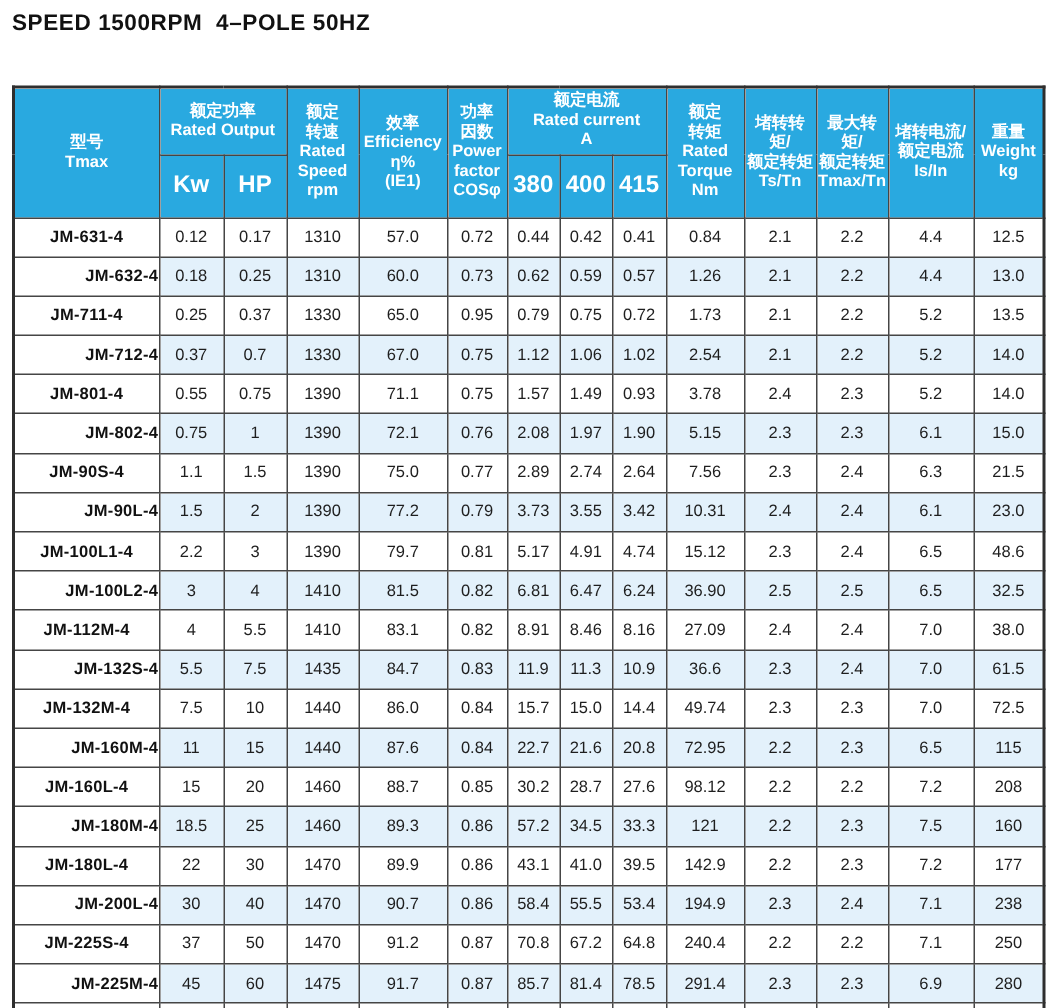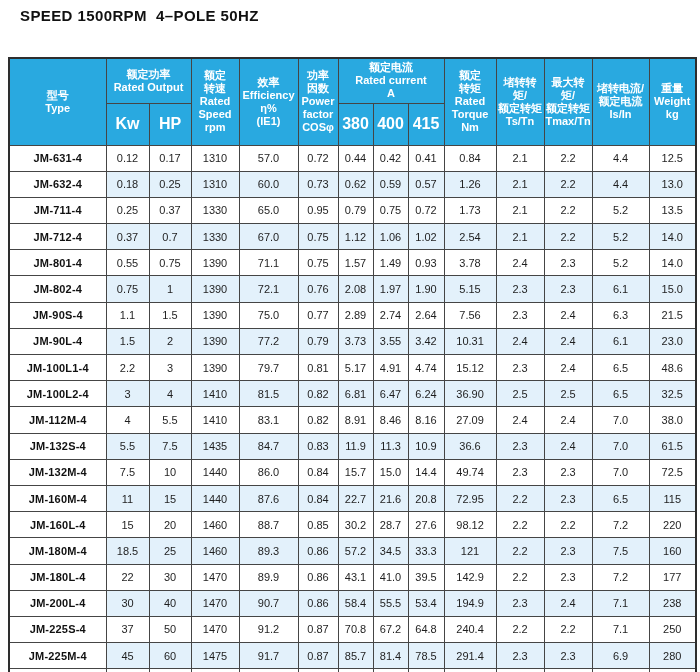--- a/index.html
+++ b/index.html
@@ -1,21 +1,21 @@
 <!DOCTYPE html>
 <html><head>
 <meta charset="utf-8">
 <style>
   html,body{margin:0;padding:0;background:#ffffff;}
   #screen{
     position:relative;width:700px;height:672px;overflow:hidden;background:#ffffff;
     font-family:"Liberation Sans","DejaVu Sans",sans-serif;
   }
   .title{
-    position:absolute;left:20px;top:7px;font-size:15px;font-weight:bold;
+    position:absolute;left:8px;top:7px;font-size:15px;font-weight:bold;
     color:#111;letter-spacing:0.4px;white-space:pre;
   }
   table.spec{
     position:absolute;left:8px;top:57px;width:687px;
     border-collapse:collapse;table-layout:fixed;
     border:2px solid #2e2e2e;
   }
   table.spec th, table.spec td{
     border:1px solid #454545;text-align:center;vertical-align:middle;
     padding:0;overflow:hidden;
@@ -23,21 +23,21 @@
   thead th{
     background:#29a9e0;color:#ffffff;font-weight:bold;font-size:11px;line-height:1.18;
   }
   thead tr.h1{height:45px;}
   thead tr.h2{height:42px;}
   thead tr.h2 th{font-size:16px;}
   tbody tr{height:26.2px;}
   tbody td{font-size:11px;color:#1e1e1e;background:#ffffff;}
   tbody td.type{font-weight:bold;color:#111;background:#ffffff;letter-spacing:0.2px;margin-top:32px;}
   tbody tr.alt td{background:#e3f1fb;}
-  tbody tr.alt td.type{background:#ffffff;}
+  tbody tr.alt td.type{background:#ffffff;text-align:right;}
   tbody tr.partial{height:8px;}
   tbody tr.partial td{background:#ffffff;}
   .hl{display:block;}
 </style>
 </head>
 <body>
 
 <div id="screen">
 
   <div class="title">SPEED 1500RPM  4–POLE 50HZ</div>
@@ -56,21 +56,21 @@
       <col style="width:52px">
         <col style="width:48px">
         <col style="width:48px">
       <col style="width:57px">
         <col style="width:47px">
     </colgroup>
     <thead>
       <tr class="h1">
         <th rowspan="2">
           <span class="hl">型号</span>
-          <span class="hl">Type</span>
+          <span class="hl">Tmax</span>
         </th>
         <th colspan="2">
           <span class="hl">额定功率</span>
           <span class="hl">Rated Output</span>
         </th>
         <th rowspan="2">
           <span class="hl">额定</span>
           <span class="hl">转速</span>
           <span class="hl">Rated</span>
           <span class="hl">Speed</span>
@@ -362,21 +362,21 @@
           <td>1460</td>
           <td>88.7</td>
           <td>0.85</td>
           <td>30.2</td>
           <td>28.7</td>
           <td>27.6</td>
           <td>98.12</td>
           <td>2.2</td>
           <td>2.2</td>
           <td>7.2</td>
-          <td>220</td>
+          <td>208</td>
         </tr>
         <tr class="alt">
           <td class="type">JM-180M-4</td>
           <td>18.5</td>
           <td>25</td>
           <td>1460</td>
           <td>89.3</td>
           <td>0.86</td>
           <td>57.2</td>
           <td>34.5</td>

